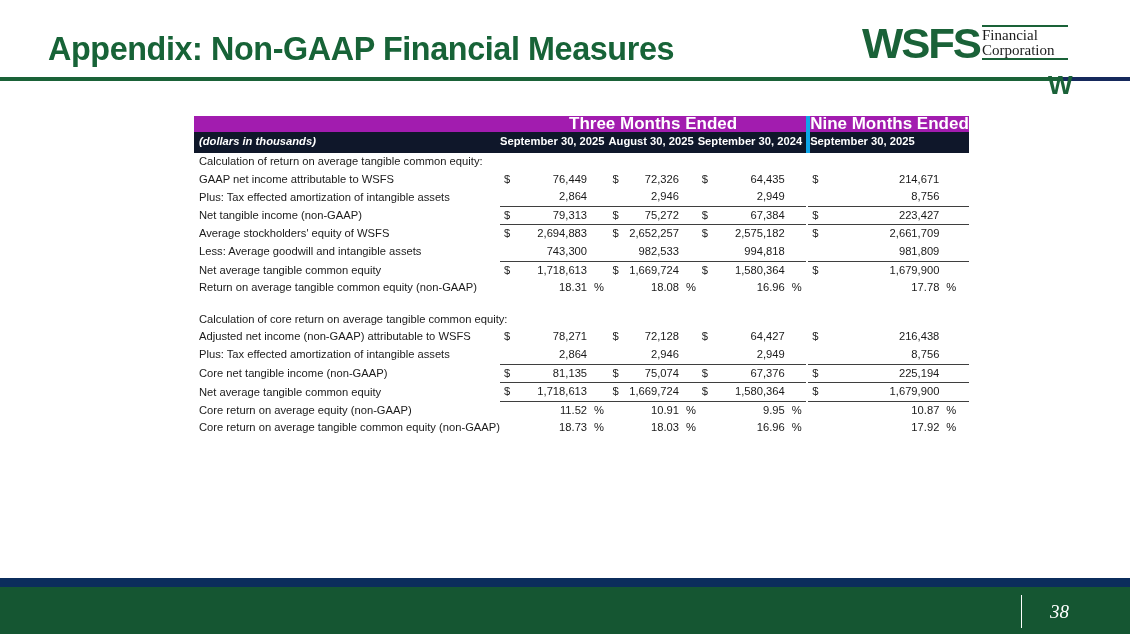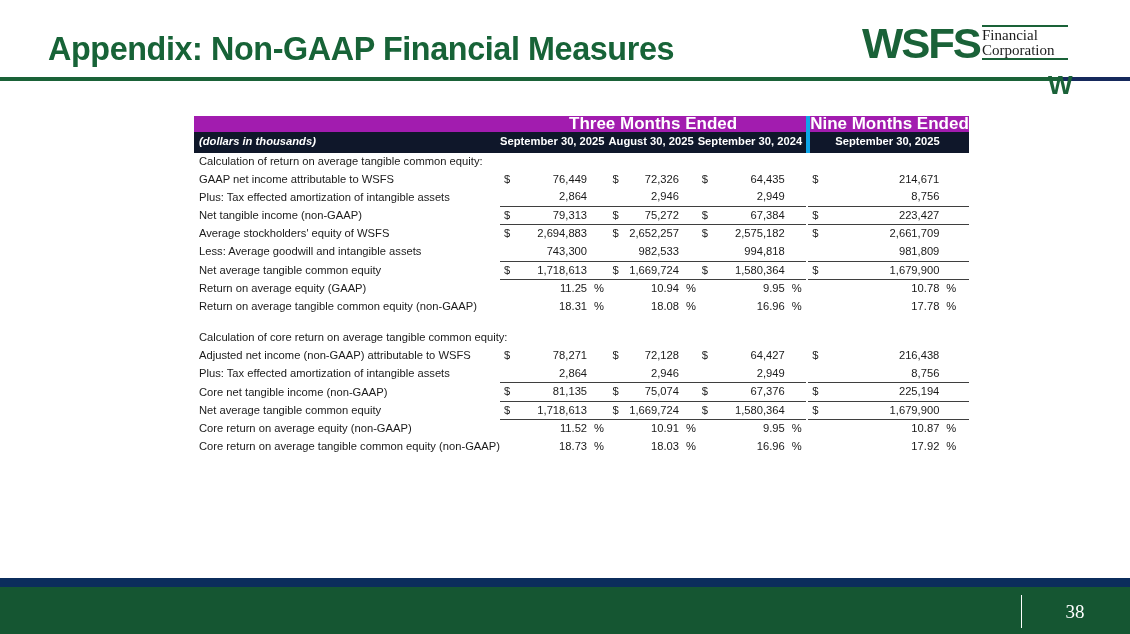--- a/index.html
+++ b/index.html
@@ -139,21 +139,21 @@
     line-height: 19px;
     padding-bottom: 2px;
   }
   .hdr-units {
     font-style: italic;
     font-weight: bold;
     padding-left: 5px !important;
     text-align: left;
   }
   .hdr-center { text-align: center; }
-  .hdr-right  { text-align: center; padding-right: 4px !important; }
+  .hdr-right  { text-align: left; padding-right: 4px !important; }
   .hdr-divider { border-left: 4px solid #0ea5e9; }
 
   .lbl {
     text-align: left;
     padding-left: 5px !important;
     height: 17.6px;
     line-height: 17.6px;
   }
   .lbl-b { font-weight: bold; }
 
@@ -212,25 +212,26 @@
     top: 595px;
     width: 1px;
     height: 33px;
     background: #ffffff;
   }
   .page-num {
     position: absolute;
     left: 1050px;
     top: 595px;
     width: 50px;
-    text-align: center;
+    text-align: left;
     color: #ffffff;
     font-size: 19px;
     font-family: "Liberation Serif", serif;
     line-height: 33px;
+    font-style: italic;
   }
 </style>
 </head>
 <body>
 
 <div class="slide-header">
   <div class="slide-title">Appendix: Non-GAAP Financial Measures</div>
 
   <div class="logo-block">
     <div class="logo-wsfs">WSFS</div>
@@ -374,36 +375,20 @@
         <td class="pct rule-top"></td>
         <td class="cur rule-top">$</td>
         <td class="num rule-top">1,580,364</td>
         <td class="pct rule-top"></td>
         <td></td>
         <td class="cur rule-top">$</td>
         <td class="num rule-top">1,679,900</td>
         <td class="pct rule-top"></td>
       </tr>
       <tr>
-        <td class="lbl lbl-b">Return on average equity (GAAP)</td>
-        <td class="cur rule-top"></td>
-        <td class="num rule-top num-b">11.25</td>
-        <td class="pct rule-top num-b">%</td>
-        <td class="cur rule-top"></td>
-        <td class="num rule-top num-b">10.94</td>
-        <td class="pct rule-top num-b">%</td>
-        <td class="cur rule-top"></td>
-        <td class="num rule-top num-b">9.95</td>
-        <td class="pct rule-top num-b">%</td>
-        <td></td>
-        <td class="cur rule-top"></td>
-        <td class="num rule-top num-b">10.78</td>
-        <td class="pct rule-top num-b">%</td>
-      </tr>
-      <tr>
         <td class="lbl lbl-b">Return on average tangible common equity (non-GAAP)</td>
         <td class="cur"></td>
         <td class="num num-b">18.31</td>
         <td class="pct num-b">%</td>
         <td class="cur"></td>
         <td class="num num-b">18.08</td>
         <td class="pct num-b">%</td>
         <td class="cur"></td>
         <td class="num num-b">16.96</td>
         <td class="pct num-b">%</td>

